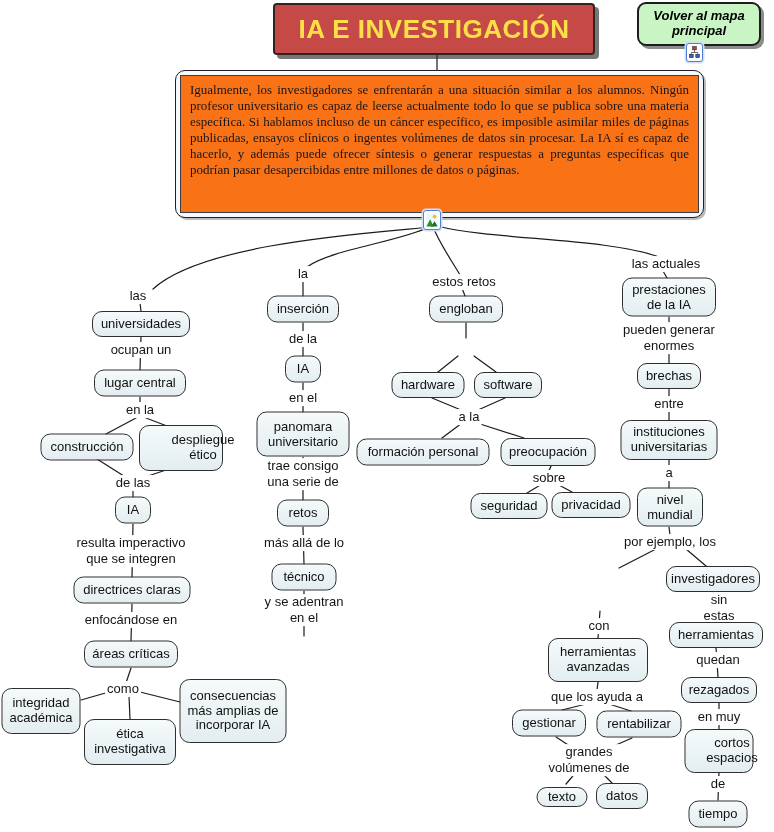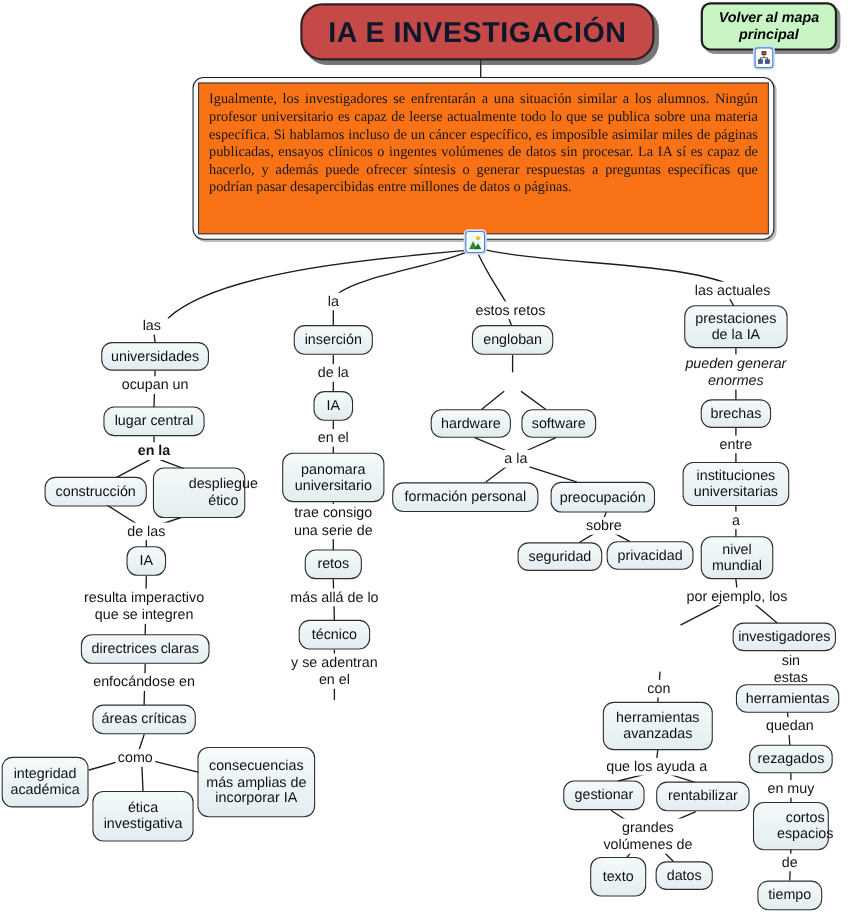--- a/index.html
+++ b/index.html
@@ -8,24 +8,24 @@
   svg.wires{position:absolute;left:0;top:0;z-index:1;}
   .node{position:absolute;transform:translate(-50%,-50%);
         background:linear-gradient(180deg,#f5fafb 0%,#e3edf0 100%);
         border:1.3px solid #2e2e2e;border-radius:10px;
         display:flex;align-items:center;justify-content:center;text-align:center;
         font-size:13px;color:#111;line-height:1.15;padding:2px 4px;box-sizing:border-box;z-index:3;}
   .lbl{position:absolute;transform:translate(-50%,-50%);background:#ffffff;
        font-size:13px;color:#141414;text-align:center;white-space:pre-line;line-height:1.22;
        padding:0 2px;z-index:2;}
   .title-box{position:absolute;left:273px;top:3px;width:318px;height:48px;
-       background:#c54a47;border:2px solid #332222;border-radius:20px;
+       background:#c54a47;border:2px solid #332222;border-radius:4px;
        box-shadow:4px 4px 0 rgba(45,45,45,.65);
        display:flex;align-items:center;justify-content:center;z-index:3;
-       color:#0f172a;font-size:26px;font-weight:bold;letter-spacing:.5px;}
+       color:#fde047;font-size:26px;font-weight:bold;letter-spacing:.5px;}
   .back-btn{position:absolute;left:637px;top:2px;width:120px;height:40px;
        background:#c8f5c3;border:2px solid #1d1d1d;border-radius:9px;
        box-shadow:3px 3px 0 rgba(45,45,45,.55);
        display:flex;align-items:center;justify-content:center;text-align:center;z-index:3;
        font-size:13px;font-weight:bold;font-style:italic;line-height:1.15;color:#000;}
   .para-outer{position:absolute;left:175px;top:70px;width:529px;height:148px;
        background:#f5f9fc;border:1.6px solid #1f1f1f;border-radius:10px;box-sizing:border-box;
        box-shadow:2px 2px 0 rgba(60,60,60,.35);z-index:2;}
   .para-inner{position:absolute;left:4px;top:4px;right:4px;bottom:4px;
        background:#f97316;border:1.2px solid #3c3c46;box-sizing:border-box;
@@ -84,21 +84,21 @@
       <circle cx="8.6" cy="3.6" r="1.9" fill="#f0c020"></circle>
       <polygon points="0.4,13.6 4.2,6.2 7.4,13.6" fill="#2e8b2e"></polygon>
       <polygon points="5,13.6 8.6,8.2 11.6,13.6" fill="#1e6e1e"></polygon>
     </svg>
   </div>
 
   <div class="lbl" style="left:138px;top:296px;">las</div>
   <div class="node" style="left:141px;top:324px;width:98px;height:26px;">universidades</div>
   <div class="lbl" style="left:141px;top:350px;">ocupan un</div>
   <div class="node" style="left:140px;top:383px;width:92px;height:27px;">lugar central</div>
-  <div class="lbl" style="left:140px;top:410px;font-weight:bold;">en la</div>
+  <div class="lbl" style="left:140px;top:410px;">en la</div>
   <div class="node" style="left:87px;top:447px;width:93px;height:27px;">construcción</div>
   <div class="node" style="left:181px;top:448px;width:84px;height:46px;padding-left:48px;">despliegue ético</div>
   <div class="lbl" style="left:133px;top:483px;">de las</div>
   <div class="node" style="left:133px;top:510px;width:36px;height:27px;">IA</div>
   <div class="lbl" style="left:131px;top:551px;">resulta imperactivo
 que se integren</div>
   <div class="node" style="left:132px;top:590px;width:117px;height:27px;">directrices claras</div>
   <div class="lbl" style="left:131px;top:620px;">enfocándose en</div>
   <div class="node" style="left:131px;top:654px;width:94px;height:27px;">áreas críticas</div>
   <div class="lbl" style="left:123px;top:689px;">como</div>
@@ -126,21 +126,21 @@
   <div class="node" style="left:508px;top:385px;width:68px;height:26px;">software</div>
   <div class="lbl" style="left:469px;top:417px;">a la</div>
   <div class="node" style="left:423px;top:452px;width:133px;height:27px;">formación personal</div>
   <div class="node" style="left:548px;top:452px;width:95px;height:28px;">preocupación</div>
   <div class="lbl" style="left:549px;top:478px;">sobre</div>
   <div class="node" style="left:509px;top:506px;width:77px;height:26px;">seguridad</div>
   <div class="node" style="left:591px;top:505px;width:79px;height:26px;">privacidad</div>
 
   <div class="lbl" style="left:666px;top:264px;">las actuales</div>
   <div class="node" style="left:669px;top:297px;width:94px;height:39px;">prestaciones de la IA</div>
-  <div class="lbl" style="left:669px;top:338px;font-style:italic;">pueden generar
+  <div class="lbl" style="left:669px;top:338px;">pueden generar
 enormes</div>
   <div class="node" style="left:669px;top:376px;width:64px;height:26px;">brechas</div>
   <div class="lbl" style="left:669px;top:404px;">entre</div>
   <div class="node" style="left:669px;top:440px;width:97px;height:40px;">instituciones universitarias</div>
   <div class="lbl" style="left:669px;top:473px;">a</div>
   <div class="node" style="left:670px;top:507px;width:66px;height:39px;">nivel mundial</div>
   <div class="lbl" style="left:670px;top:542px;">por ejemplo, los</div>
   <div class="node" style="left:713px;top:579px;width:94px;height:26px;">investigadores</div>
   <div class="lbl" style="left:719px;top:608px;">sin estas</div>
   <div class="node" style="left:716px;top:635px;width:94px;height:26px;">herramientas</div>
@@ -151,16 +151,16 @@
   <div class="lbl" style="left:718px;top:784px;">de</div>
   <div class="node" style="left:718px;top:814px;width:59px;height:27px;">tiempo</div>
 
   <div class="lbl" style="left:599px;top:626px;">con</div>
   <div class="node" style="left:598px;top:660px;width:100px;height:44px;">herramientas avanzadas</div>
   <div class="lbl" style="left:597px;top:697px;">que los ayuda a</div>
   <div class="node" style="left:549px;top:723px;width:74px;height:27px;">gestionar</div>
   <div class="node" style="left:639px;top:724px;width:85px;height:27px;">rentabilizar</div>
   <div class="lbl" style="left:589px;top:760px;">grandes
 volúmenes de</div>
-  <div class="node" style="left:562px;top:797px;width:51px;height:36px;">texto</div>
+  <div class="node" style="left:562px;top:797px;width:51px;height:20px;">texto</div>
   <div class="node" style="left:622px;top:796px;width:52px;height:26px;">datos</div>
 
 </div>
 
 </body></html>

